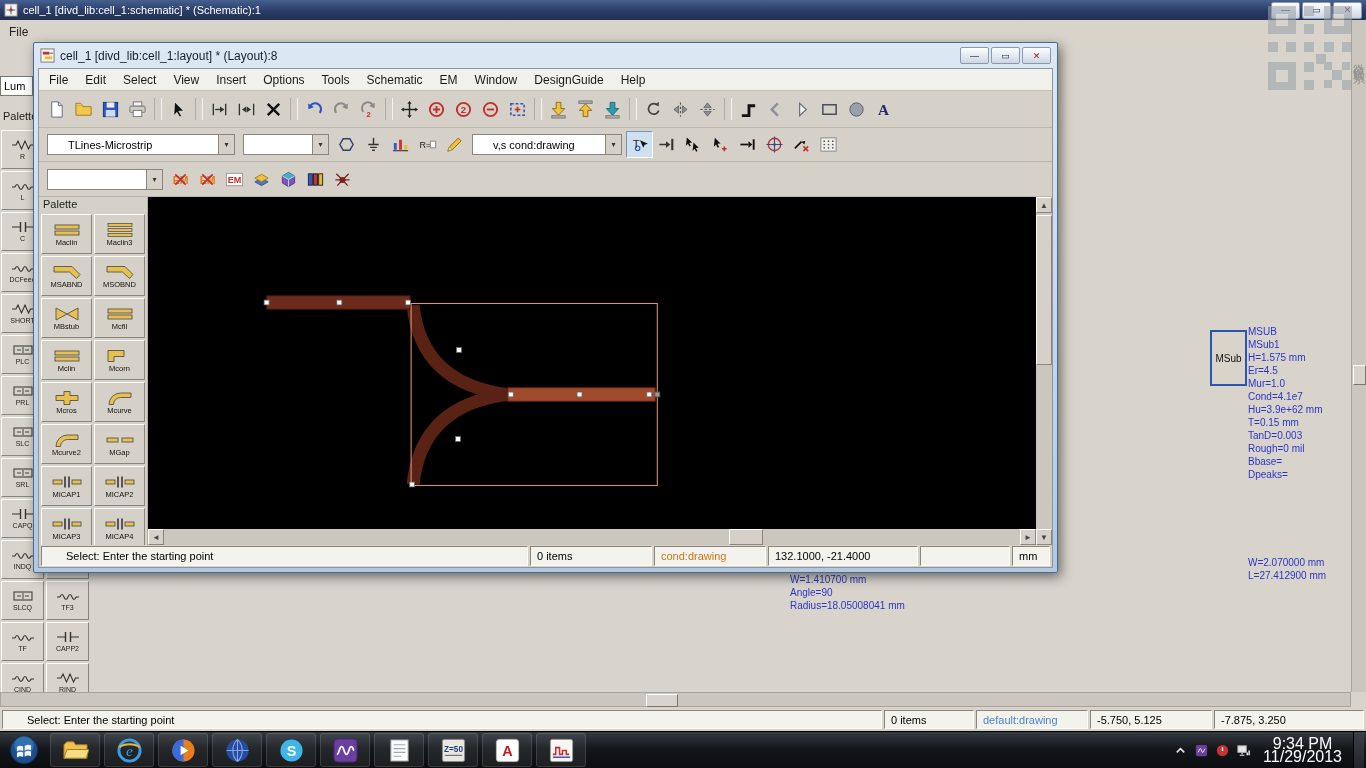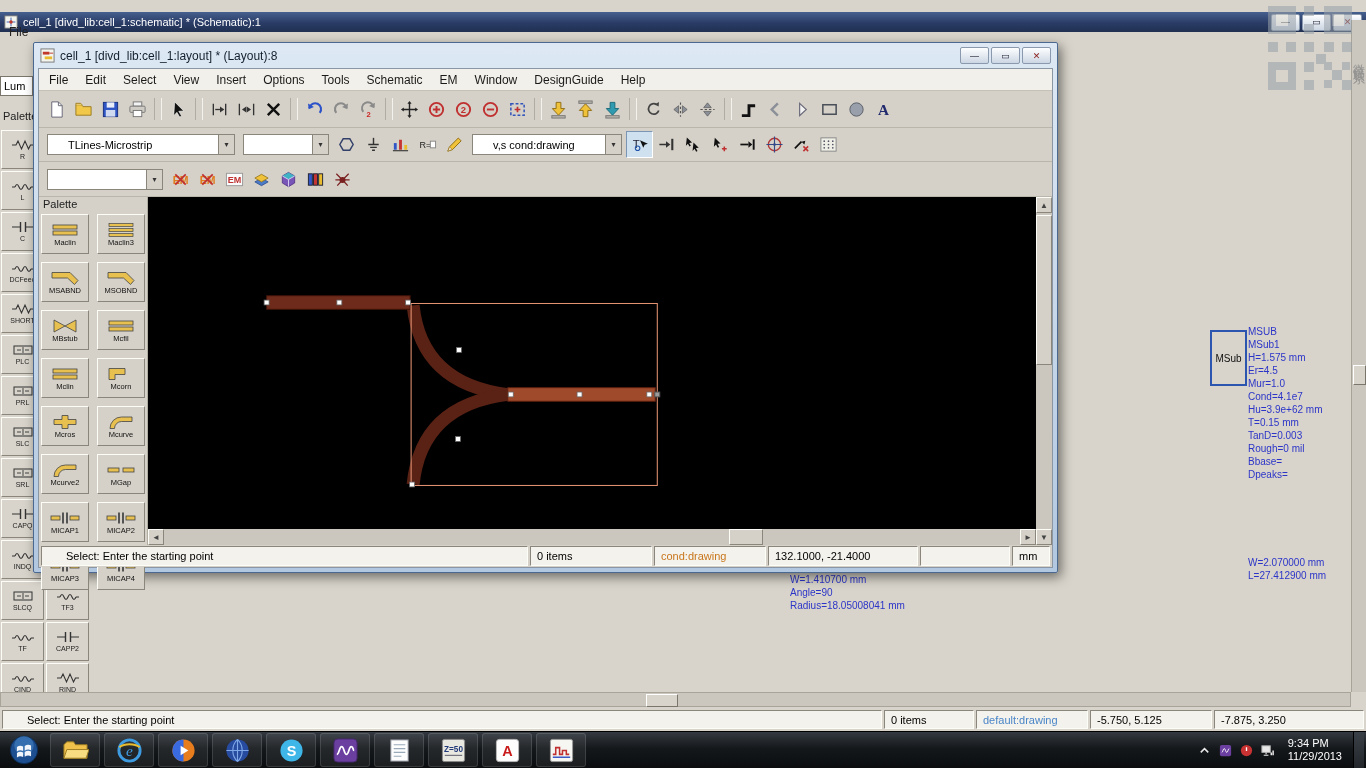--- a/index.html
+++ b/index.html
@@ -1,20 +1,20 @@
 <!DOCTYPE html>
 <html><head>
 <meta charset="utf-8">
 <style>
   html,body{margin:0;padding:0;}
   body{width:1366px;height:768px;overflow:hidden;font-family:"Liberation Sans",sans-serif;}
   .screen{position:relative;width:1366px;height:768px;background:#d8d4cb;overflow:hidden;}
 
   
-  .bw-titlebar{position:absolute;left:0;top:12px;width:100%;height:20px;box-sizing:border-box;
+  .bw-titlebar{position:absolute;left:0;top:0;width:100%;height:20px;box-sizing:border-box;
     background:linear-gradient(#46608f,#2a3c66 55%,#203052);display:flex;align-items:center;gap:5px;
     padding:8px 4px;color:#fff;font-size:11px;z-index:1;}
   .bw-title{white-space:nowrap;}
   .bw-btns{margin-left:auto;display:flex;gap:2px;}
   .cap-btn{width:27px;height:15px;display:flex;align-items:center;justify-content:center;font-size:9px;color:#223;
     background:linear-gradient(#fdfeff,#ccd6e3);border:1px solid #8a99ad;border-radius:2px;}
   .cap-btn.red{color:#8a1f1f;}
   .bw-menu-file{position:absolute;left:9px;top:25px;font-size:12px;color:#222;z-index:1;}
   .bw-combo{position:absolute;left:0;top:76px;width:33px;height:20px;box-sizing:border-box;background:#fff;
     border:1px solid #7a766c;overflow:hidden;font-size:11px;display:flex;align-items:center;padding-left:3px;z-index:1;}
@@ -75,21 +75,21 @@
   .combo-val{flex:1;padding:0 20px;white-space:nowrap;overflow:hidden;}
   .combo-arrow{width:15px;height:100%;background:#d5d1c8;border-left:1px solid #8a867c;display:flex;
     align-items:center;justify-content:center;font-size:8px;color:#333;}
   .combo-component-palette{width:188px;}
   .combo-component-history{width:86px;}
   .combo-entry-layer{width:150px;}
   .combo-view-scale{width:116px;}
   .lw-main{flex:1;display:flex;min-height:0;}
   .lw-palette{width:108px;border-right:1px solid #b0aca2;display:flex;flex-direction:column;flex:none;}
   .lw-pal-header{height:15px;font-size:11px;padding:1px 4px;color:#222;flex:none;}
-  .lw-pal-grid{flex:1;display:grid;grid-template-columns:1fr 1fr;gap:8px;padding:0 2px 2px;align-content:start;}
+  .lw-pal-grid{flex:1;display:grid;grid-template-columns:1fr 1fr;gap:2px;padding:0 2px 2px;align-content:start;}
   .pal-item{height:40px;background:#d5d1c8;border:1px solid;border-color:#fdfdf8 #8a867c #8a867c #fdfdf8;
     display:flex;flex-direction:column;align-items:center;justify-content:center;gap:1px;box-sizing:border-box;}
   .pal-item .ic{width:34px;height:16px;}
   .pal-lbl{font-size:7.5px;color:#111;line-height:8px;}
   .canvas-col{flex:1;display:flex;flex-direction:column;min-width:0;}
   .lw-canvas{flex:1;background:#000;position:relative;min-height:0;}
   .lw-canvas svg.draw{position:absolute;left:0;top:0;width:100%;height:100%;}
   .hscroll{height:16px;background:#cbc7be;display:flex;flex:none;}
   .sb-btn{width:16px;height:16px;background:#d5d1c8;border:1px solid;border-color:#fdfdf8 #8a867c #8a867c #fdfdf8;
     font-size:8px;display:flex;align-items:center;justify-content:center;color:#444;box-sizing:border-box;flex:none;}
@@ -107,21 +107,21 @@
     background:linear-gradient(#343a41,#15181b 45%,#0b0d0f);border-top:1px solid #000;display:flex;
     align-items:center;z-index:50;}
   .start-btn{width:40px;height:34px;display:flex;align-items:center;justify-content:center;margin:0 4px;flex:none;}
   .start-btn .ic{width:30px;height:30px;}
   .tb-app{width:48px;height:32px;display:flex;align-items:center;justify-content:center;border-radius:3px;
     margin:0 2px;background:rgba(255,255,255,0.07);border:1px solid rgba(255,255,255,0.13);flex:none;}
   .tb-app .ic{width:27px;height:27px;}
   .tray{margin-left:auto;display:flex;align-items:center;gap:3px;padding-right:2px;}
   .tray-item{display:flex;align-items:center;justify-content:center;width:18px;height:24px;}
   .tray-item .ic{width:15px;height:15px;}
-  .clock{color:#fff;font-size:11px;line-height:13px;padding:0 8px;}
+  .clock{color:#fff;font-size:16px;line-height:13px;text-align:center;padding:0 8px;}
   .show-desktop{width:10px;height:36px;background:linear-gradient(#3a4047,#23272c);border-left:1px solid #000;}
 
   
   .qr{position:absolute;left:1268px;top:6px;z-index:60;opacity:.55;}
   .qr-caption{position:absolute;left:1350px;top:54px;z-index:60;color:#8a8a8a;font-size:12px;
     writing-mode:vertical-rl;letter-spacing:3px;opacity:.85;}
   .brand{position:absolute;right:0;bottom:2px;z-index:60;font-size:44px;font-weight:bold;
     color:rgba(235,60,60,.78);white-space:nowrap;letter-spacing:2px;text-shadow:0 0 2px rgba(255,255,255,.6);}
 </style>
 </head>

